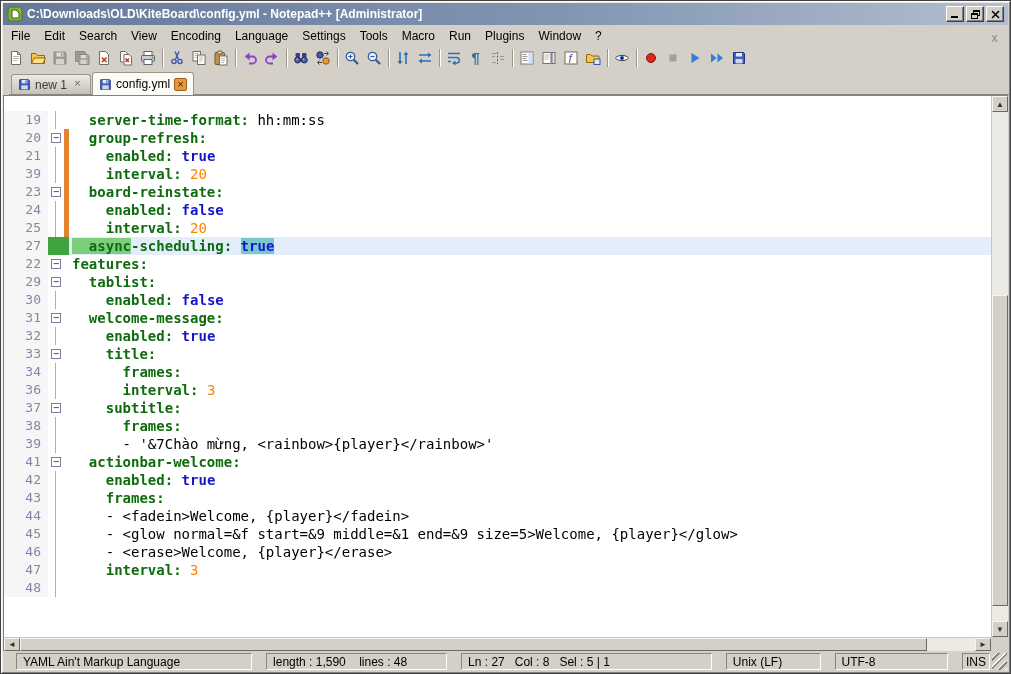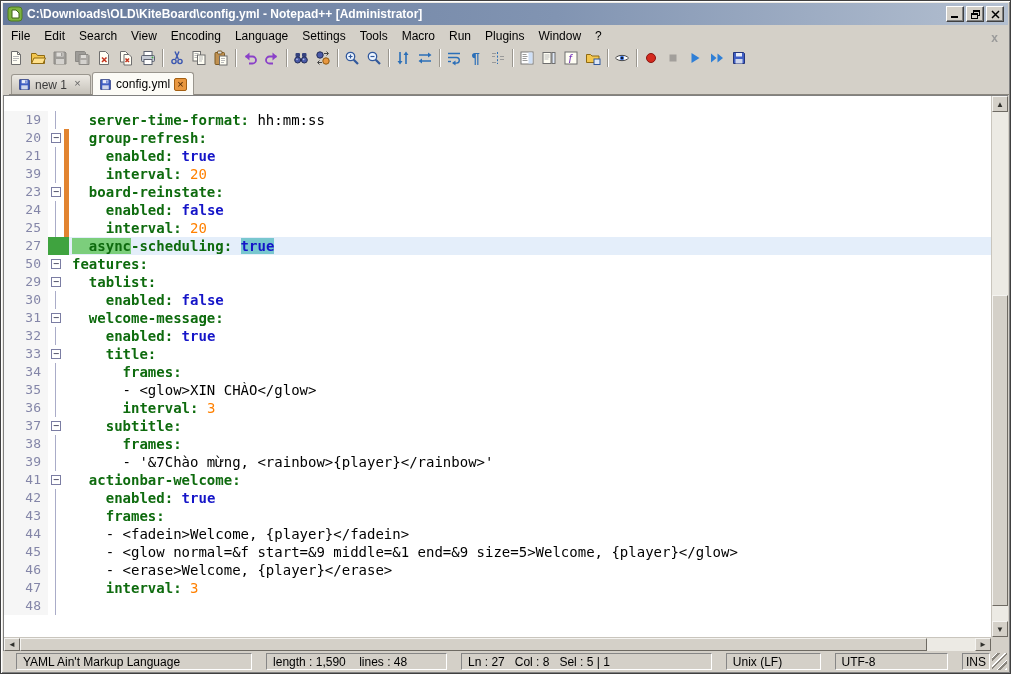--- a/index.html
+++ b/index.html
@@ -484,28 +484,27 @@
   <div class="editor-shell">
     <div class="editor-lines">
         <div class="ed-row"><span class="ln">19</span><span class="fold"><span class="fline"></span></span><span class="chg"></span><span class="code"><span class="tok-plain">  </span><span class="tok-key">server-time-format:</span><span class="tok-plain"> hh:mm:ss</span></span></div>
         <div class="ed-row"><span class="ln">20</span><span class="fold"><span class="fbox">−</span></span><span class="chg orange"></span><span class="code"><span class="tok-plain">  </span><span class="tok-key">group-refresh:</span></span></div>
         <div class="ed-row"><span class="ln">21</span><span class="fold"><span class="fline"></span></span><span class="chg orange"></span><span class="code"><span class="tok-plain">    </span><span class="tok-key">enabled:</span><span class="tok-plain"> </span><span class="tok-bool">true</span></span></div>
         <div class="ed-row"><span class="ln">39</span><span class="fold"><span class="fline"></span></span><span class="chg orange"></span><span class="code"><span class="tok-plain">    </span><span class="tok-key">interval:</span><span class="tok-plain"> </span><span class="tok-num">20</span></span></div>
         <div class="ed-row"><span class="ln">23</span><span class="fold"><span class="fbox">−</span></span><span class="chg orange"></span><span class="code"><span class="tok-plain">  </span><span class="tok-key">board-reinstate:</span></span></div>
         <div class="ed-row"><span class="ln">24</span><span class="fold"><span class="fline"></span></span><span class="chg orange"></span><span class="code"><span class="tok-plain">    </span><span class="tok-key">enabled:</span><span class="tok-plain"> </span><span class="tok-bool">false</span></span></div>
         <div class="ed-row"><span class="ln">25</span><span class="fold"><span class="fline"></span></span><span class="chg orange"></span><span class="code"><span class="tok-plain">    </span><span class="tok-key">interval:</span><span class="tok-plain"> </span><span class="tok-num">20</span></span></div>
         <div class="ed-row current saved"><span class="ln">27</span><span class="fold"></span><span class="chg"></span><span class="code"><span class="tok-key-hl">  async</span><span class="tok-key">-scheduling:</span><span class="tok-plain"> </span><span class="tok-bool-hl">true</span></span></div>
-        <div class="ed-row"><span class="ln">50</span><span class="fold"><span class="fbox">−</span></span><span class="chg"></span><span class="code"><span class="tok-key">features:</span></span></div>
+        <div class="ed-row"><span class="ln">22</span><span class="fold"><span class="fbox">−</span></span><span class="chg"></span><span class="code"><span class="tok-key">features:</span></span></div>
         <div class="ed-row"><span class="ln">29</span><span class="fold"><span class="fbox">−</span></span><span class="chg"></span><span class="code"><span class="tok-plain">  </span><span class="tok-key">tablist:</span></span></div>
         <div class="ed-row"><span class="ln">30</span><span class="fold"><span class="fline"></span></span><span class="chg"></span><span class="code"><span class="tok-plain">    </span><span class="tok-key">enabled:</span><span class="tok-plain"> </span><span class="tok-bool">false</span></span></div>
         <div class="ed-row"><span class="ln">31</span><span class="fold"><span class="fbox">−</span></span><span class="chg"></span><span class="code"><span class="tok-plain">  </span><span class="tok-key">welcome-message:</span></span></div>
         <div class="ed-row"><span class="ln">32</span><span class="fold"><span class="fline"></span></span><span class="chg"></span><span class="code"><span class="tok-plain">    </span><span class="tok-key">enabled:</span><span class="tok-plain"> </span><span class="tok-bool">true</span></span></div>
         <div class="ed-row"><span class="ln">33</span><span class="fold"><span class="fbox">−</span></span><span class="chg"></span><span class="code"><span class="tok-plain">    </span><span class="tok-key">title:</span></span></div>
         <div class="ed-row"><span class="ln">34</span><span class="fold"><span class="fline"></span></span><span class="chg"></span><span class="code"><span class="tok-plain">      </span><span class="tok-key">frames:</span></span></div>
-        <div class="ed-row"><span class="ln">35</span><span class="fold"><span class="fline"></span></span><span class="chg"></span><span class="code"><span class="tok-plain">      </span><span class="tok-plain">- &lt;glow&gt;XIN CHÀO&lt;/glow&gt;</span></span></div>
         <div class="ed-row"><span class="ln">36</span><span class="fold"><span class="fline"></span></span><span class="chg"></span><span class="code"><span class="tok-plain">      </span><span class="tok-key">interval:</span><span class="tok-plain"> </span><span class="tok-num">3</span></span></div>
         <div class="ed-row"><span class="ln">37</span><span class="fold"><span class="fbox">−</span></span><span class="chg"></span><span class="code"><span class="tok-plain">    </span><span class="tok-key">subtitle:</span></span></div>
         <div class="ed-row"><span class="ln">38</span><span class="fold"><span class="fline"></span></span><span class="chg"></span><span class="code"><span class="tok-plain">      </span><span class="tok-key">frames:</span></span></div>
         <div class="ed-row"><span class="ln">39</span><span class="fold"><span class="fline"></span></span><span class="chg"></span><span class="code"><span class="tok-plain">      </span><span class="tok-plain">- </span><span class="tok-str">'&amp;7Chào mừng, &lt;rainbow&gt;{player}&lt;/rainbow&gt;'</span></span></div>
         <div class="ed-row"><span class="ln">41</span><span class="fold"><span class="fbox">−</span></span><span class="chg"></span><span class="code"><span class="tok-plain">  </span><span class="tok-key">actionbar-welcome:</span></span></div>
         <div class="ed-row"><span class="ln">42</span><span class="fold"><span class="fline"></span></span><span class="chg"></span><span class="code"><span class="tok-plain">    </span><span class="tok-key">enabled:</span><span class="tok-plain"> </span><span class="tok-bool">true</span></span></div>
         <div class="ed-row"><span class="ln">43</span><span class="fold"><span class="fline"></span></span><span class="chg"></span><span class="code"><span class="tok-plain">    </span><span class="tok-key">frames:</span></span></div>
         <div class="ed-row"><span class="ln">44</span><span class="fold"><span class="fline"></span></span><span class="chg"></span><span class="code"><span class="tok-plain">    </span><span class="tok-plain">- &lt;fadein&gt;Welcome, {player}&lt;/fadein&gt;</span></span></div>
         <div class="ed-row"><span class="ln">45</span><span class="fold"><span class="fline"></span></span><span class="chg"></span><span class="code"><span class="tok-plain">    </span><span class="tok-plain">- &lt;glow normal=&amp;f start=&amp;9 middle=&amp;1 end=&amp;9 size=5&gt;Welcome, {player}&lt;/glow&gt;</span></span></div>
         <div class="ed-row"><span class="ln">46</span><span class="fold"><span class="fline"></span></span><span class="chg"></span><span class="code"><span class="tok-plain">    </span><span class="tok-plain">- &lt;erase&gt;Welcome, {player}&lt;/erase&gt;</span></span></div>

